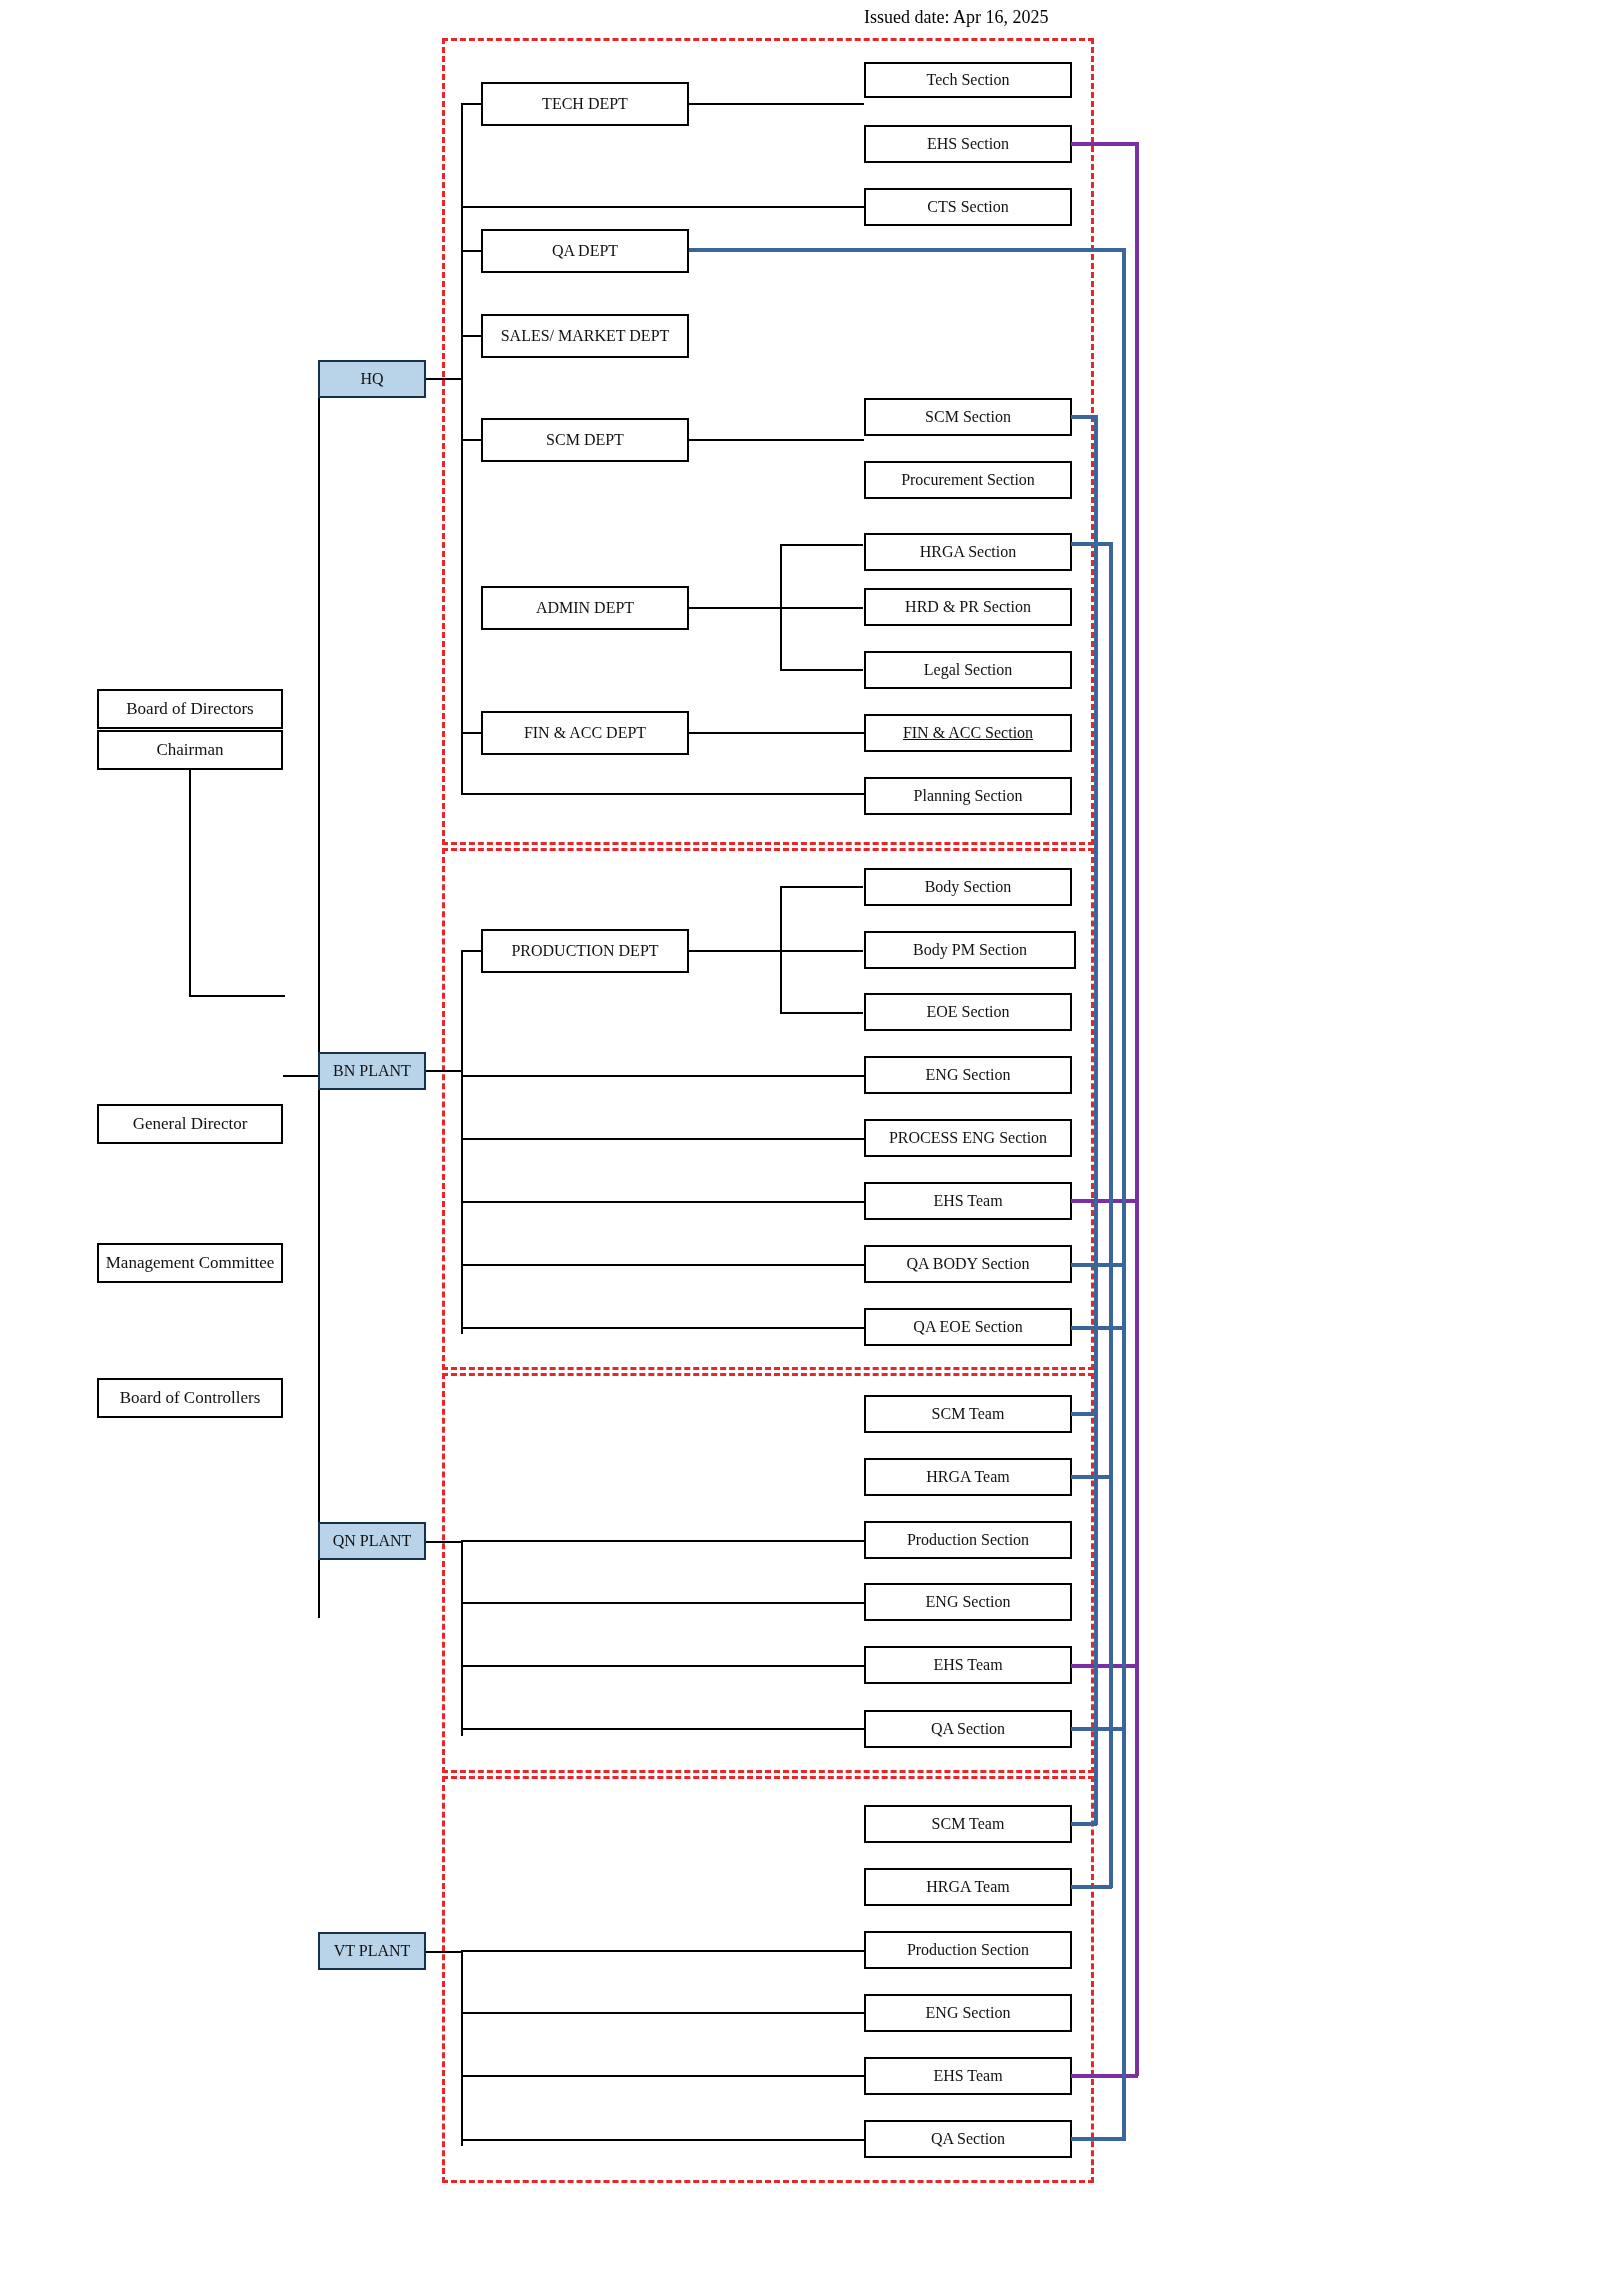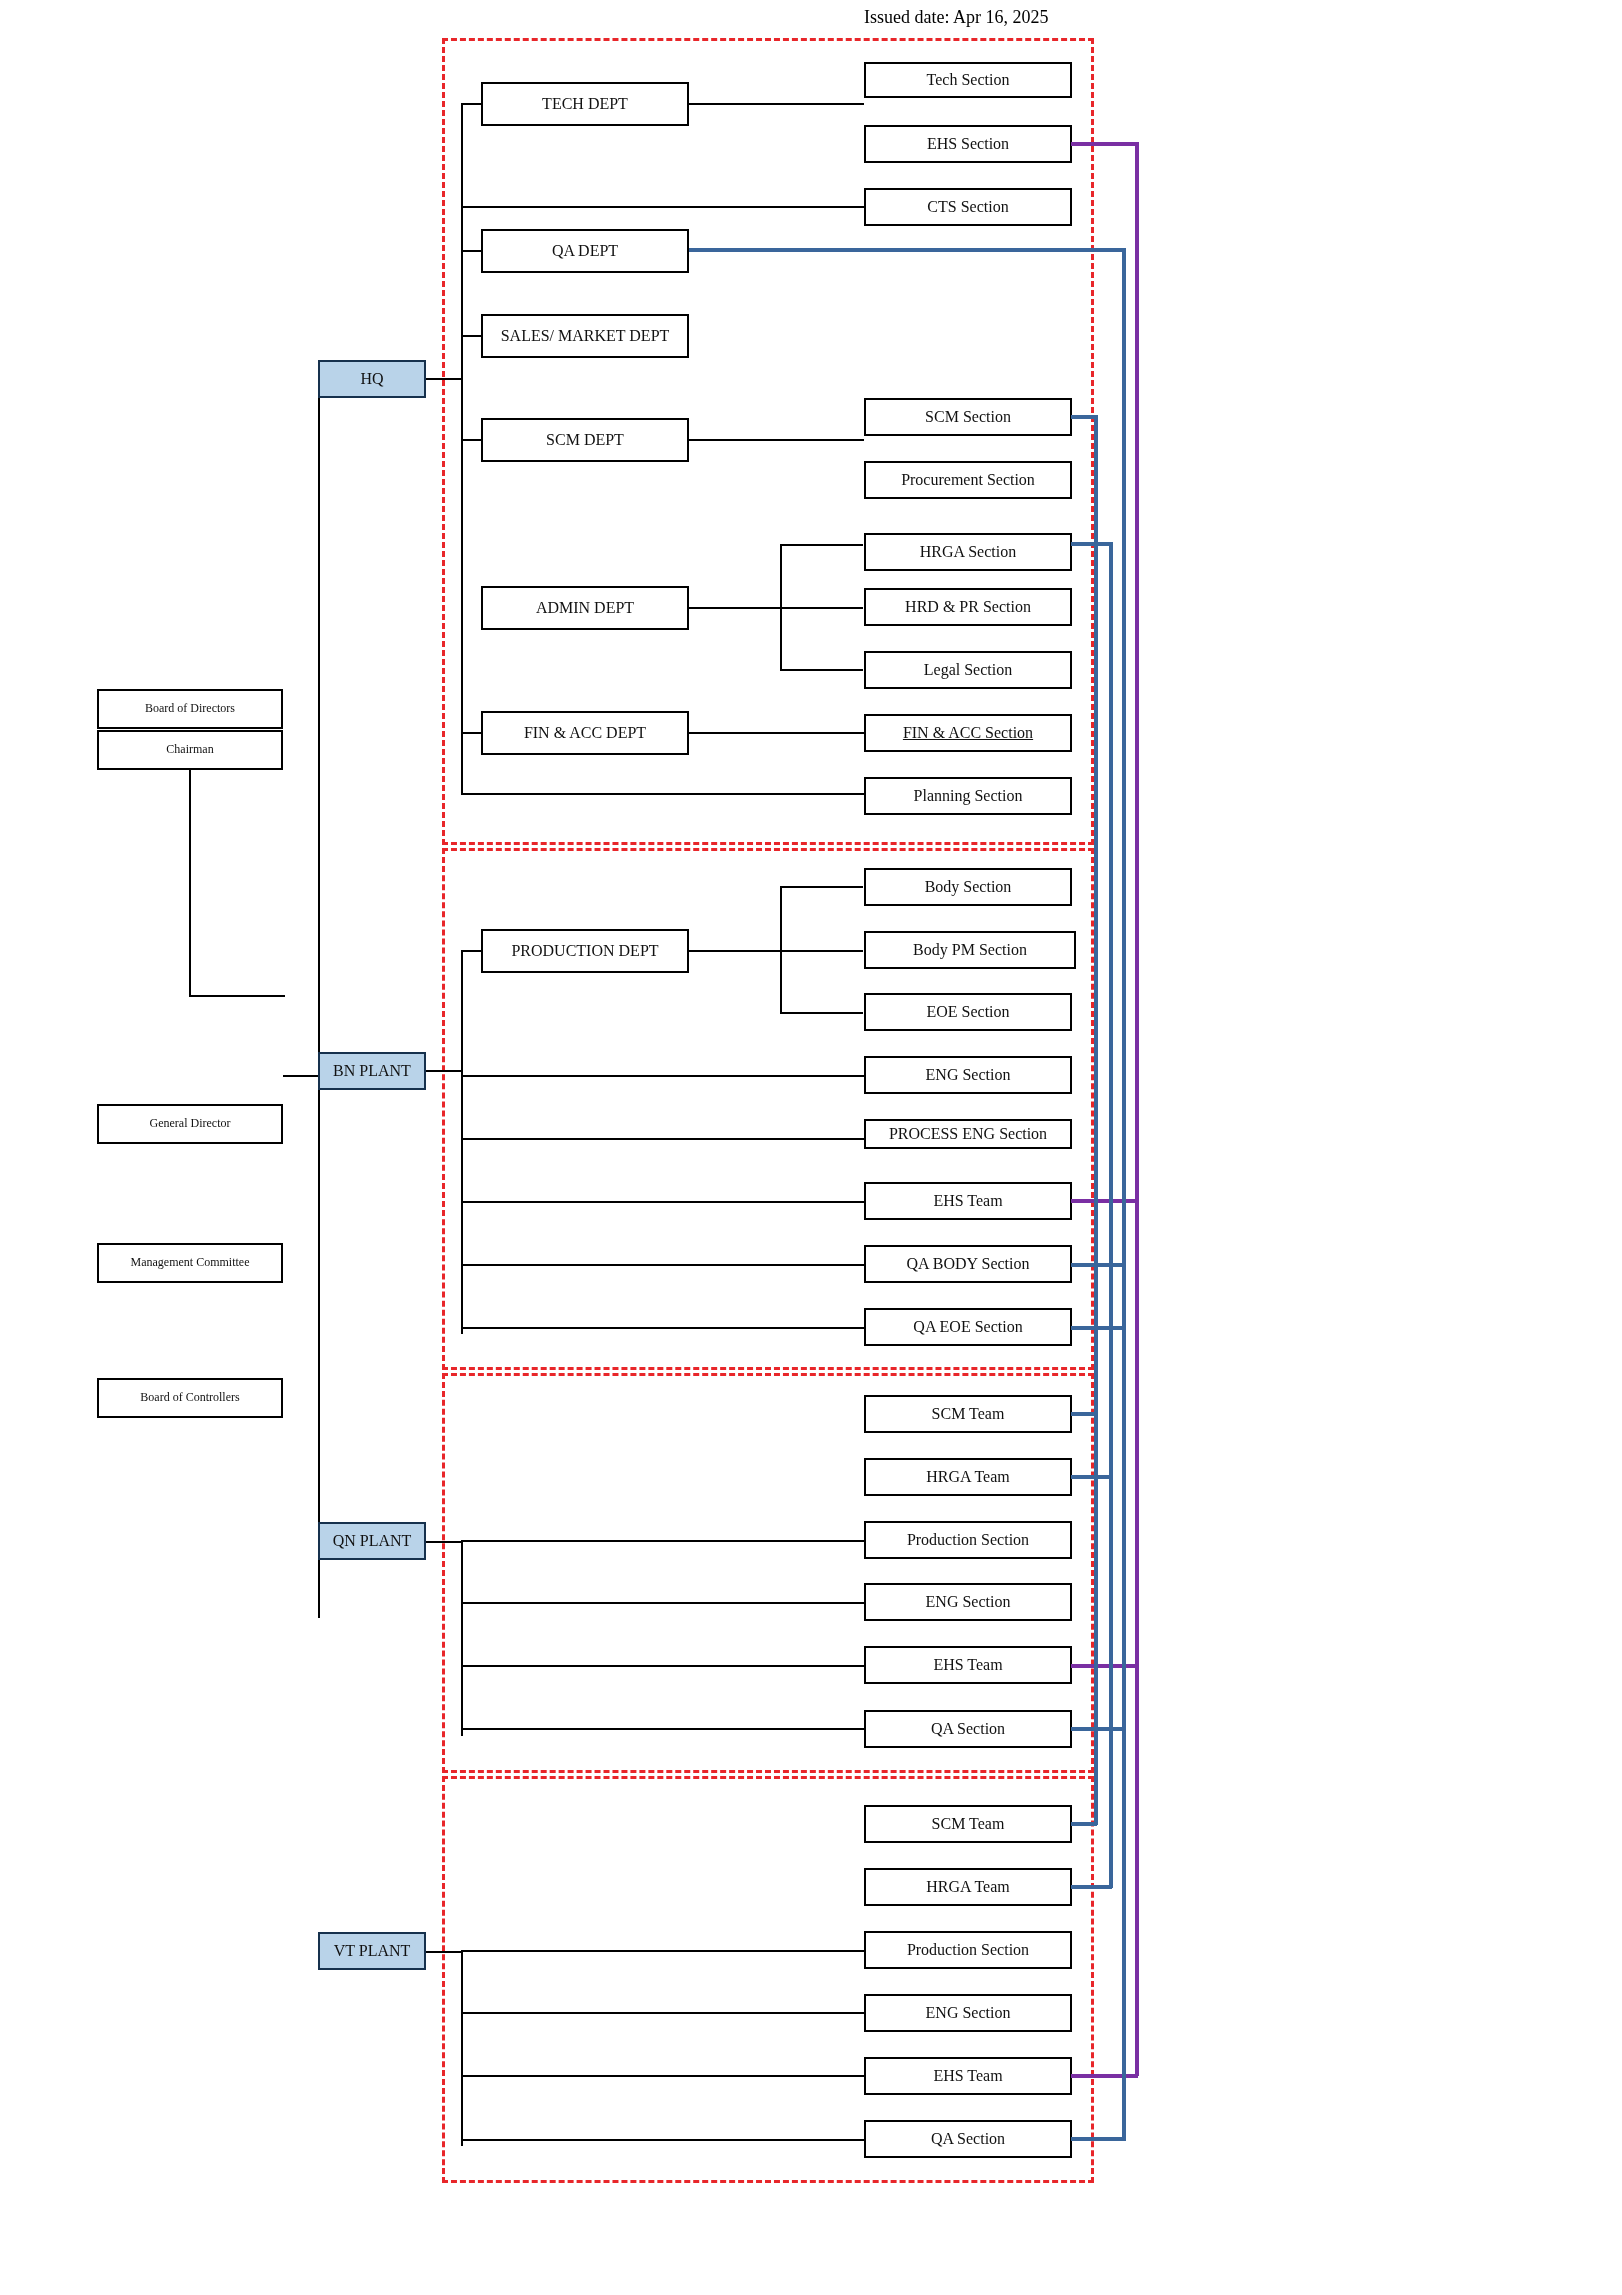--- a/index.html
+++ b/index.html
@@ -13,21 +13,21 @@
 
   
   .node{
     position:absolute; box-sizing:border-box;
     border:2.1px solid #000; background:#fff;
     display:flex; align-items:center; justify-content:center;
     font-size:16px; color:#111; text-align:center; line-height:1.1;
     font-family:"Liberation Serif", serif;
   }
   .node.blue{ background:#b9d3e9; border:2.1px solid #16314d; font-size:16px; }
-  .node.left{ font-size:12px; }
+  .node.left{ font-size:17px; }
 
   
   .ln{ position:absolute; background:#000; }
   .lnh{ height:2.1px; }
   .lnv{ width:2.1px; }
 
   
   .blue-ln{ position:absolute; background:#3a669b; }
   .blue-h{ height:3.5px; }
   .blue-v{ width:3.5px; }
@@ -119,21 +119,21 @@
   <div class="ln lnh" style="left:689px; top:732px; width:175px;"></div>
 
   <div class="ln lnv" style="left:461px; top:951px; width:2.1px; height:383px;"></div>
 
   <div class="node" style="left:481px; top:929px; width:208px; height:44px;">PRODUCTION DEPT</div>
 
   <div class="node" style="left:864px; top:868px; width:208px; height:38px;text-align:right;">Body Section</div>
   <div class="node" style="left:864px; top:931px; width:212px; height:38px;">Body PM Section</div>
   <div class="node" style="left:864px; top:993px; width:208px; height:38px;">EOE Section</div>
   <div class="node" style="left:864px; top:1056px; width:208px; height:38px;">ENG Section</div>
-  <div class="node" style="left:864px; top:1119px; width:208px; height:30px;">PROCESS ENG Section</div>
+  <div class="node" style="left:864px; top:1119px; width:208px; height:38px;">PROCESS ENG Section</div>
   <div class="node" style="left:864px; top:1182px; width:208px; height:38px;">EHS Team</div>
   <div class="node" style="left:864px; top:1245px; width:208px; height:38px;">QA BODY Section</div>
   <div class="node" style="left:864px; top:1308px; width:208px; height:38px;">QA EOE Section</div>
 
   <div class="ln lnh" style="left:461px; top:950px; width:22px;"></div>
   <div class="ln lnh" style="left:689px;  top:950px; width:93px;"></div>
   <div class="ln lnv" style="left:780px; top:886px; height:126px;"></div>
   <div class="ln lnh" style="left:780px; top:886px; width:83px;"></div>
   <div class="ln lnh" style="left:780px; top:950px; width:83px;"></div>
   <div class="ln lnh" style="left:780px; top:1012px; width:83px;"></div>

